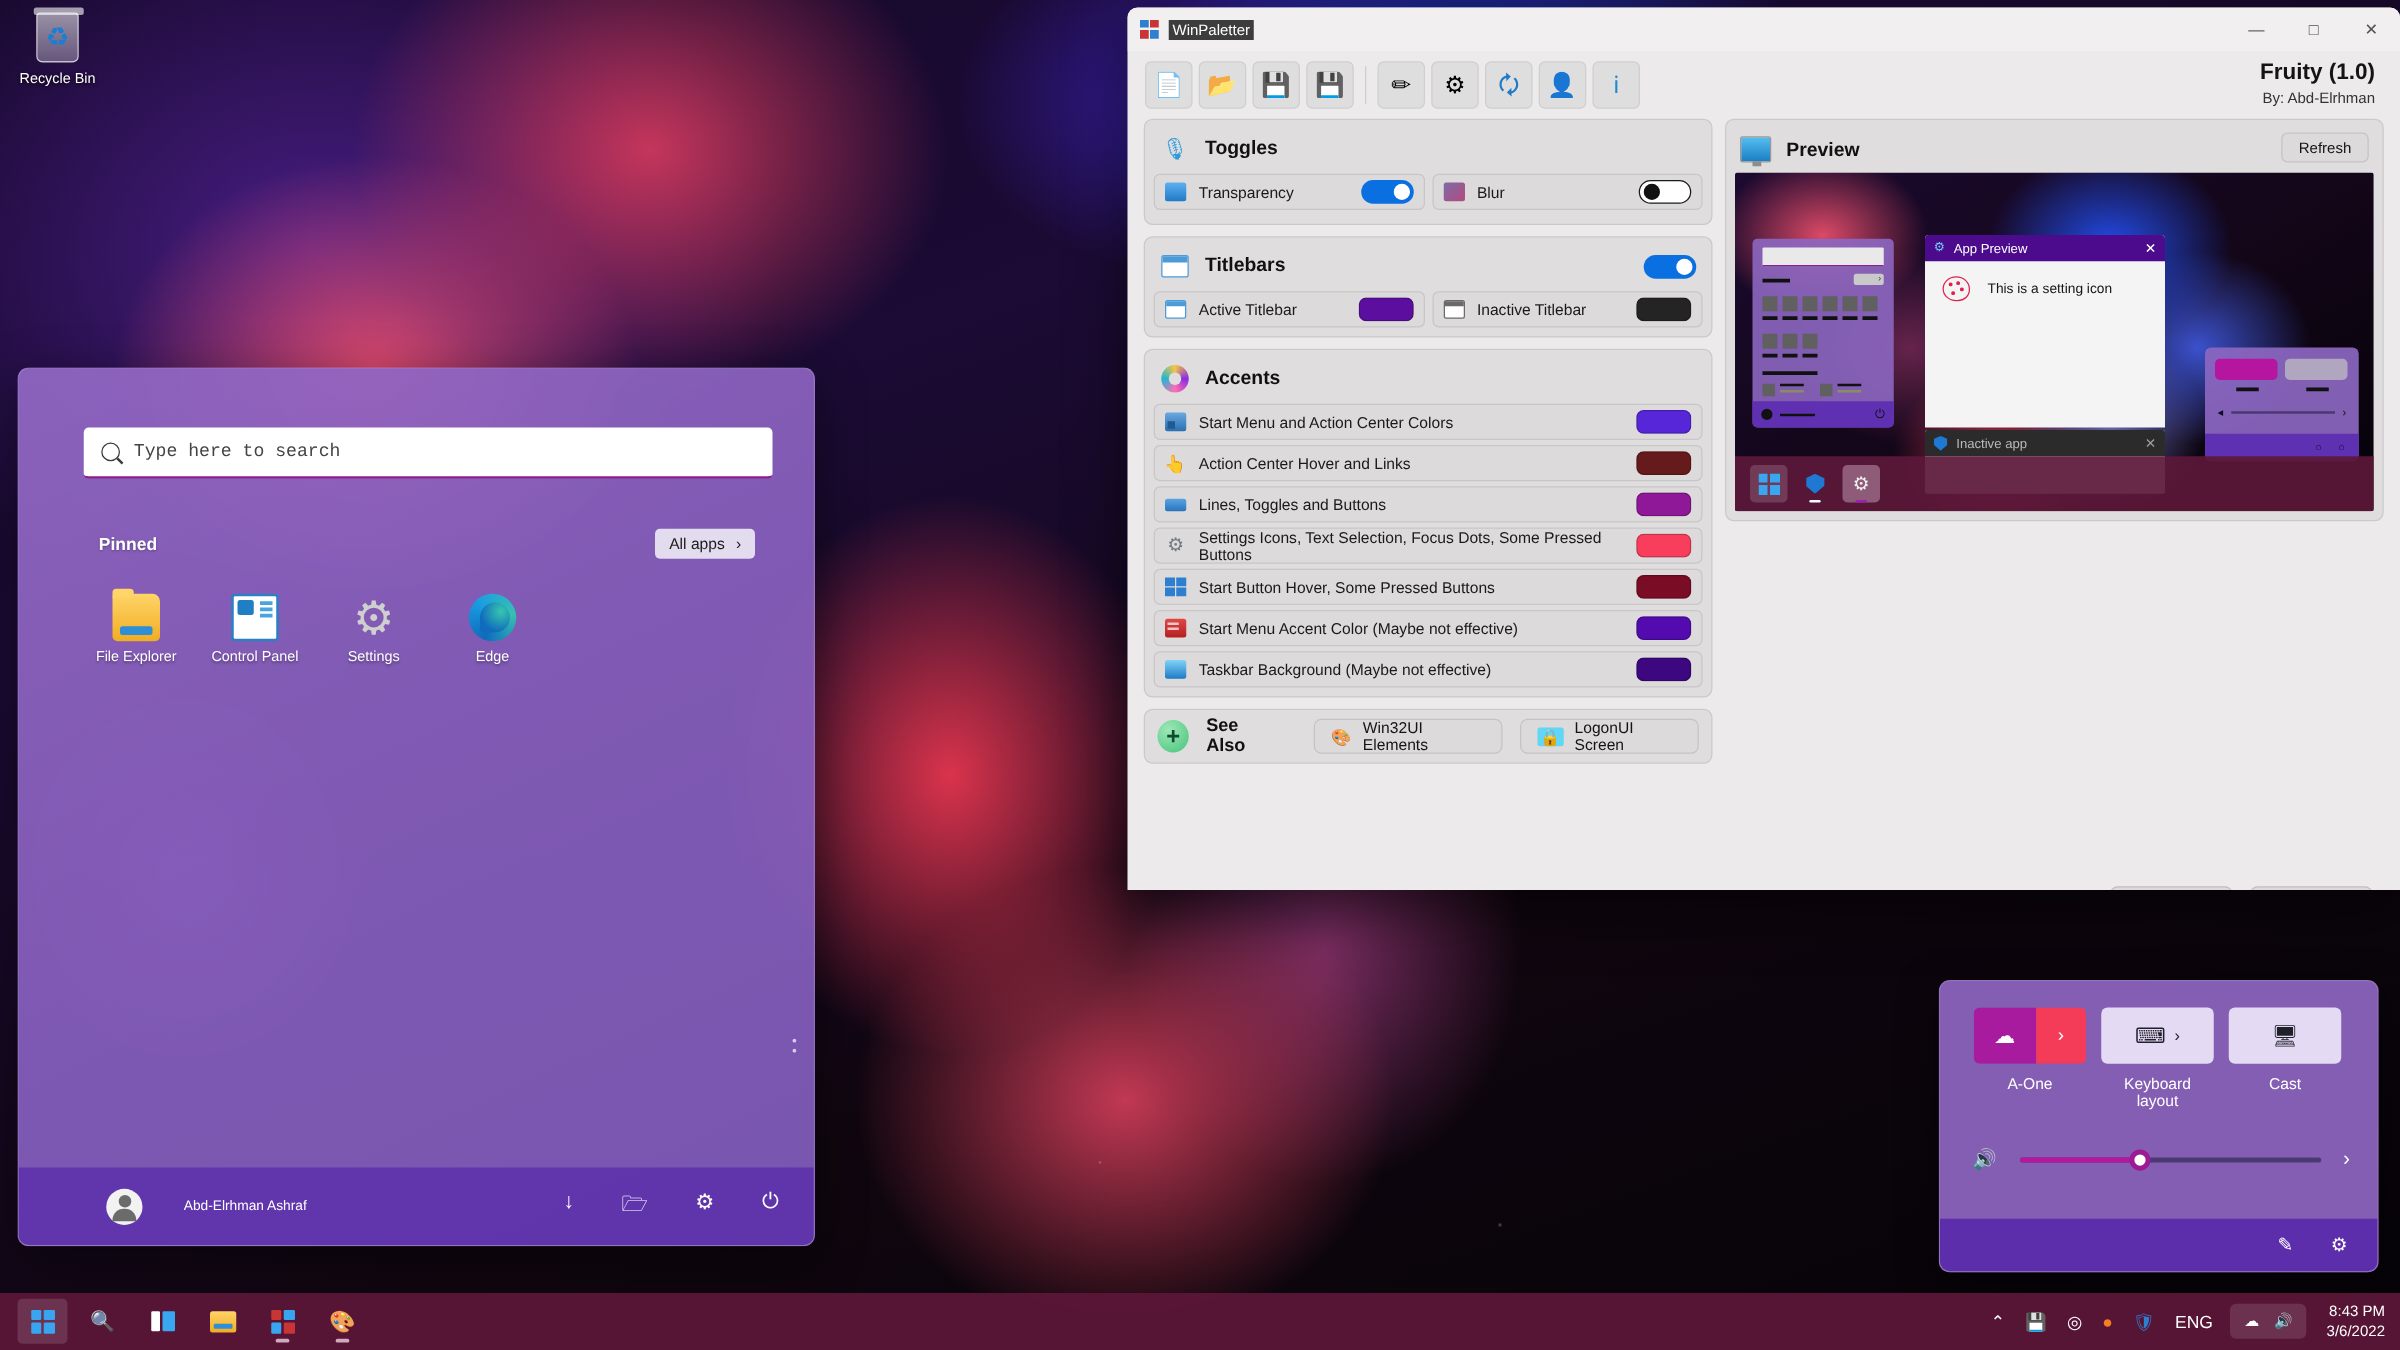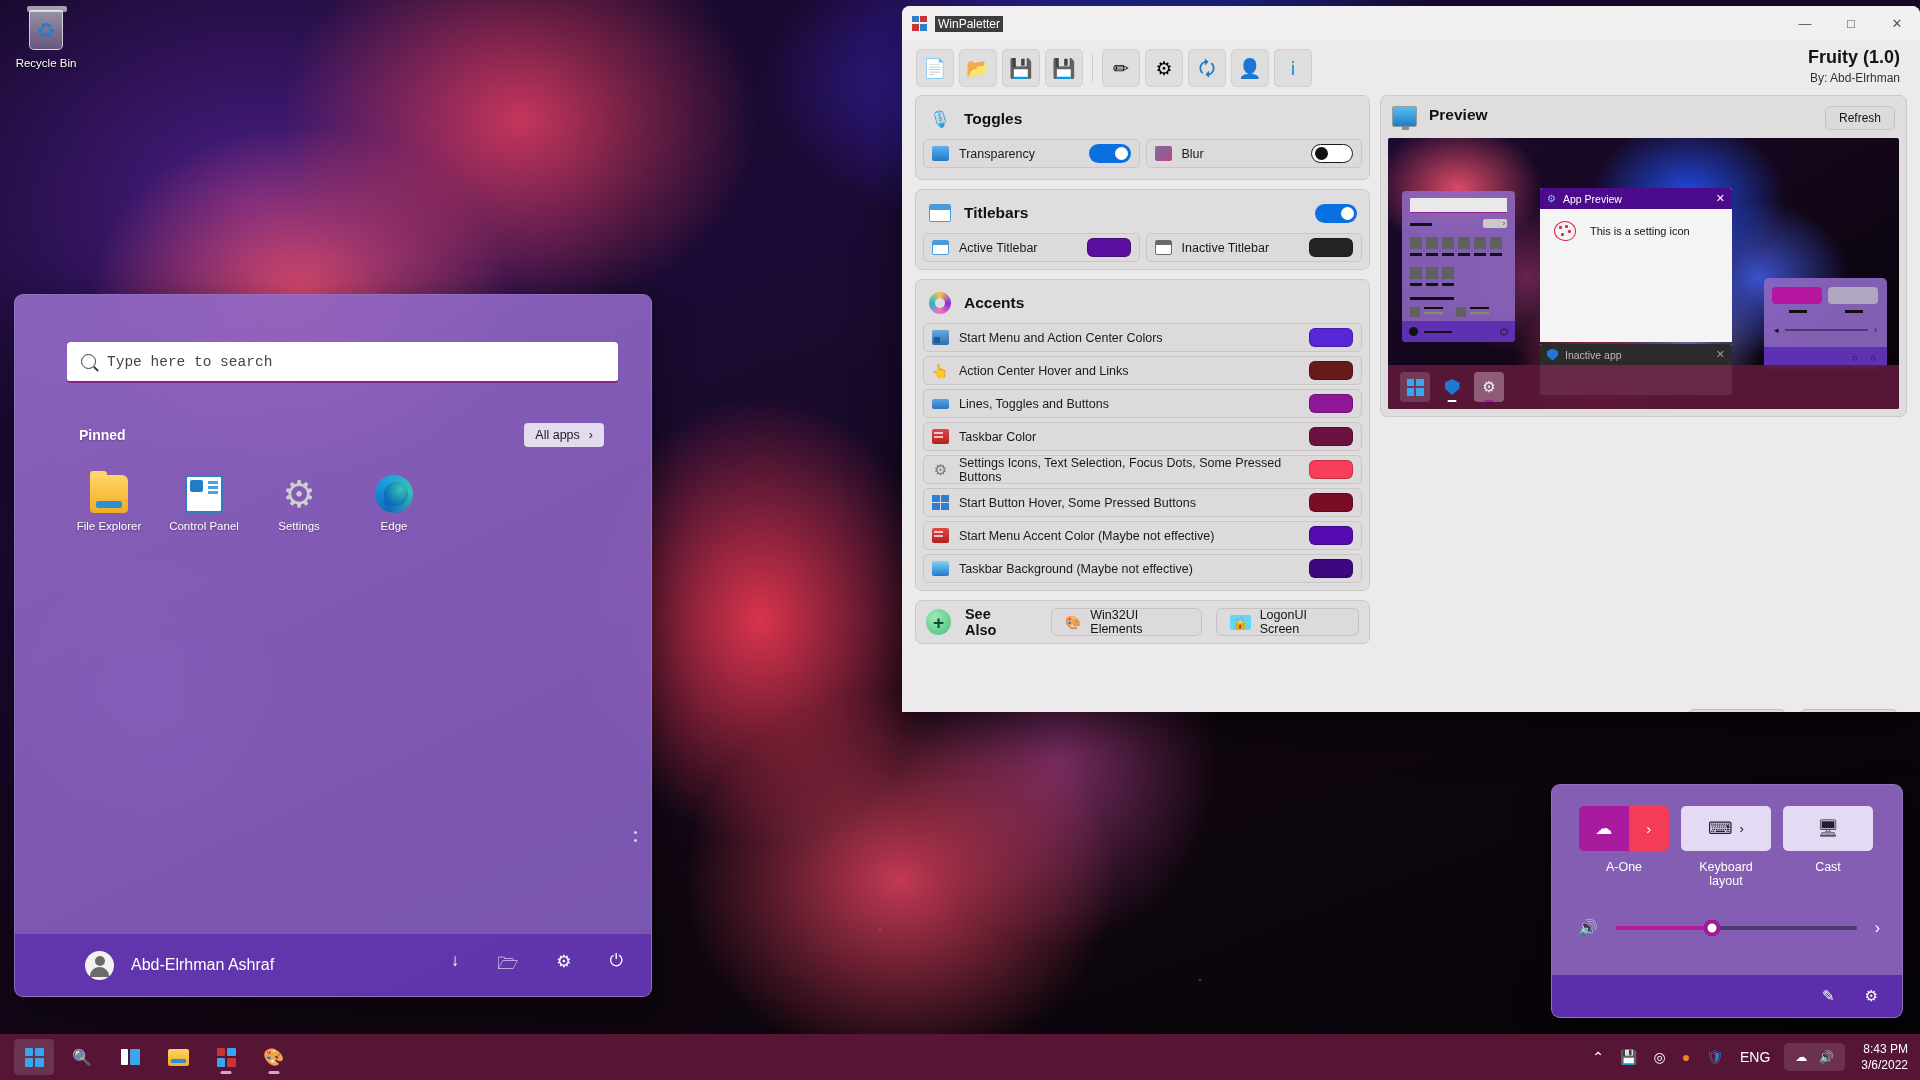--- a/index.html
+++ b/index.html
@@ -98,21 +98,21 @@
   .sm-dots i{width:3px;height:3px;border-radius:50%;background:rgba(255,255,255,.7);display:block;}
   #sm-user{
     position:absolute; left:0; right:0; bottom:0; height:62px;
     background:rgba(88,40,170,.72); display:flex; align-items:center; padding:0 28px 0 70px;
     justify-content:space-between;
   }
   #sm-user .left{display:flex;align-items:center;gap:17px;}
   .avatar{width:29px;height:29px;border-radius:50%;background:#f2f2f2;position:relative;}
   .avatar::before{content:"";position:absolute;left:9.5px;top:5px;width:10px;height:10px;border-radius:50%;background:#6b6b6b;}
   .avatar::after{content:"";position:absolute;left:5px;bottom:3px;width:19px;height:10px;border-radius:9px 9px 0 0;background:#6b6b6b;}
-  #sm-user .uname{ color:#fff; font-size:16px;}
+  #sm-user .uname{ color:#fff; font-size:11px;margin-left:16px;}
   #sm-user .acts{display:flex;gap:38px;color:#fff;font-size:17px;}
 
   
   #quick-settings{
     position:absolute; left:1551px; top:784px; width:352px; height:234px;
     border-radius:9px; overflow:hidden;
     background:rgba(141,101,193,.93);
     border:1px solid rgba(255,255,255,.12);
     box-shadow:0 8px 30px rgba(0,0,0,.5);
   }
@@ -217,21 +217,21 @@
   .ai-tbbg{background:linear-gradient(180deg,#7fd4f5,#1f7ac8);}
 
   
   #see-also{background:#dfdddd;border:1px solid #cbc9c9;border-radius:7px;height:44px;display:flex;align-items:center;gap:14px;padding:0 10px;}
   .plus-circle{width:26px;height:26px;border-radius:50%;background:radial-gradient(circle at 35% 30%,#9de7b6,#46c47c);display:flex;align-items:center;justify-content:center;color:#0f4a2a;font-size:19px;font-weight:bold;line-height:1;}
   #see-also .ttl{font-size:14.5px;font-weight:bold;color:#111;margin-right:14px;}
   .sa-btn{background:#dcdada;border:1px solid #c5c3c3;border-radius:6px;height:28px;display:flex;align-items:center;gap:9px;padding:0 13px;font-size:12.5px;color:#141414;}
 
   
   #preview-card{background:#dfdddd;border:1px solid #cbc9c9;border-radius:7px;padding:7px;flex:none;}
-  #preview-head{display:flex;align-items:flex-start;gap:12px;padding:3px 4px 8px 4px;}
+  #preview-head{display:flex;align-items:flex-end;gap:12px;padding:3px 4px 8px 4px;}
   #preview-head .ttl{font-size:15.5px;font-weight:bold;color:#111;flex:1;}
   #refresh-btn{background:#dcdada;border:1px solid #c5c3c3;border-radius:5px;padding:4px 13px;font-size:12px;color:#141414;}
   .monitor-ico{width:25px;height:21px;background:linear-gradient(180deg,#56bdf0,#1b7fc4);border:1.5px solid #9a9a9a;border-radius:2px;position:relative;}
   .monitor-ico::after{content:"";position:absolute;left:9px;bottom:-4px;width:7px;height:4px;background:#8d8d8d;}
 
   #preview-screen{
     width:100%;height:271px;position:relative;overflow:hidden;border-radius:2px;
     background:
       radial-gradient(ellipse 140px 110px at 300px 60px, rgba(35,80,245,.95), transparent 70%),
       radial-gradient(ellipse 130px 110px at 370px 140px, rgba(70,100,250,.8), transparent 70%),
@@ -583,25 +583,20 @@
           <span class="swatch ac-sw" style="background: rgb(102, 26, 28);"></span>
         </div>
         <div class="row">
           <span class="row-ico">
               <span class="ai-bar" style="display:block;width:17px;"></span>
             </span>
           <span class="lbl">Lines, Toggles and Buttons</span>
           <span class="swatch ac-sw" style="background: rgb(142, 24, 151);"></span>
         </div>
         <div class="row">
-          <span class="row-ico ai ai-red-explorer"></span>
-          <span class="lbl">Taskbar Color</span>
-          <span class="swatch ac-sw" style="background: rgb(107, 18, 65);"></span>
-        </div>
-        <div class="row">
           <span class="row-ico ai ai-gear">⚙</span>
           <span class="lbl">Settings Icons, Text Selection, Focus Dots, Some Pressed Buttons</span>
           <span class="swatch ac-sw" style="background: rgb(249, 62, 93);"></span>
         </div>
         <div class="row">
           <span class="row-ico ai ai-winlogo">
               <i></i>
               <i></i>
               <i></i>
               <i></i>

